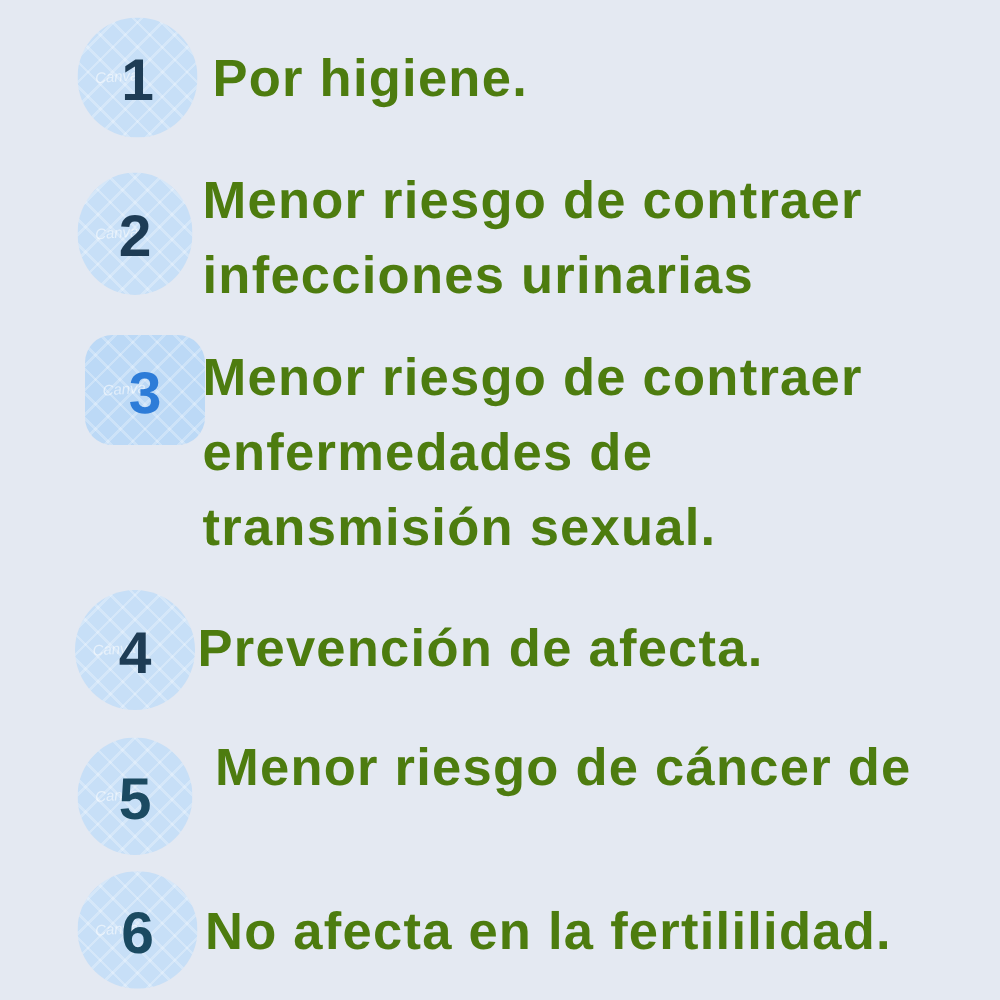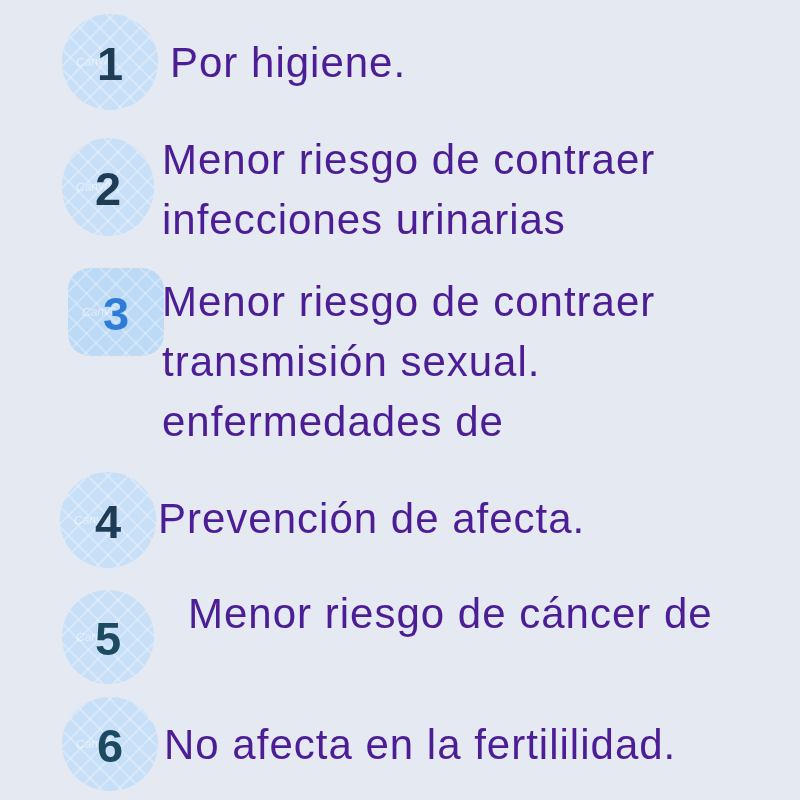--- a/index.html
+++ b/index.html
@@ -37,38 +37,39 @@
     transform: translateY(-55%) rotate(-4deg);
     font-size: 12px;
     font-style: italic;
     color: rgba(255,255,255,.55);
     pointer-events: none;
     white-space: nowrap;
   }
 
   .text {
     position: absolute;
-    color: #4c1d95;
+    color: #4d7c0f;
     font-size: 42px;
     line-height: 60px;
     letter-spacing: 1px;
     white-space: nowrap;
+    font-weight: bold;
   }
 
   
   .row-1 .badge { left: 62px; top: 14px;  width: 96px; height: 96px; }
   .row-1 .text  { left: 170px; top: 33px; }
   .row-2 .badge { left: 62px; top: 138px; width: 92px; height: 98px; }
   .row-2 .text  { left: 162px; top: 130px; }
   .row-3 .badge { left: 68px; top: 268px; width: 96px; height: 88px; }
   .row-3 .text  { left: 162px; top: 272px; }
   .row-4 .badge { left: 60px; top: 472px; width: 96px; height: 96px; }
   .row-4 .text  { left: 158px; top: 489px; }
   .row-5 .badge { left: 62px; top: 590px; width: 92px; height: 94px; }
-  .row-5 .text  { left: 172px; top: 584px; margin-left: 16px; }
+  .row-5 .text  { left: 172px; top: 584px; }
   .row-6 .badge { left: 62px; top: 697px; width: 96px; height: 94px; }
   .row-6 .text  { left: 164px; top: 715px; }
 </style>
 </head>
 <body>
 
 <div class="canvas">
   <div id="rows">
   <div class="row row-1">
     <div class="badge">
@@ -91,22 +92,22 @@
         </div>
   </div>
 
   <div class="row row-3">
     <div class="badge square">
       <span class="wm">Canva</span>
       <span class="num" style="color: rgb(45, 124, 216);">3</span>
     </div>
     <div class="text">
           <div>Menor riesgo de contraer</div>
+          <div>enfermedades de</div>
           <div>transmisión sexual.</div>
-          <div>enfermedades de</div>
         </div>
   </div>
 
   <div class="row row-4">
     <div class="badge">
       <span class="wm">Canva</span>
       <span class="num" style="color: rgb(30, 60, 85);">4</span>
     </div>
     <div class="text">
           <div>Prevención de afecta.</div>

